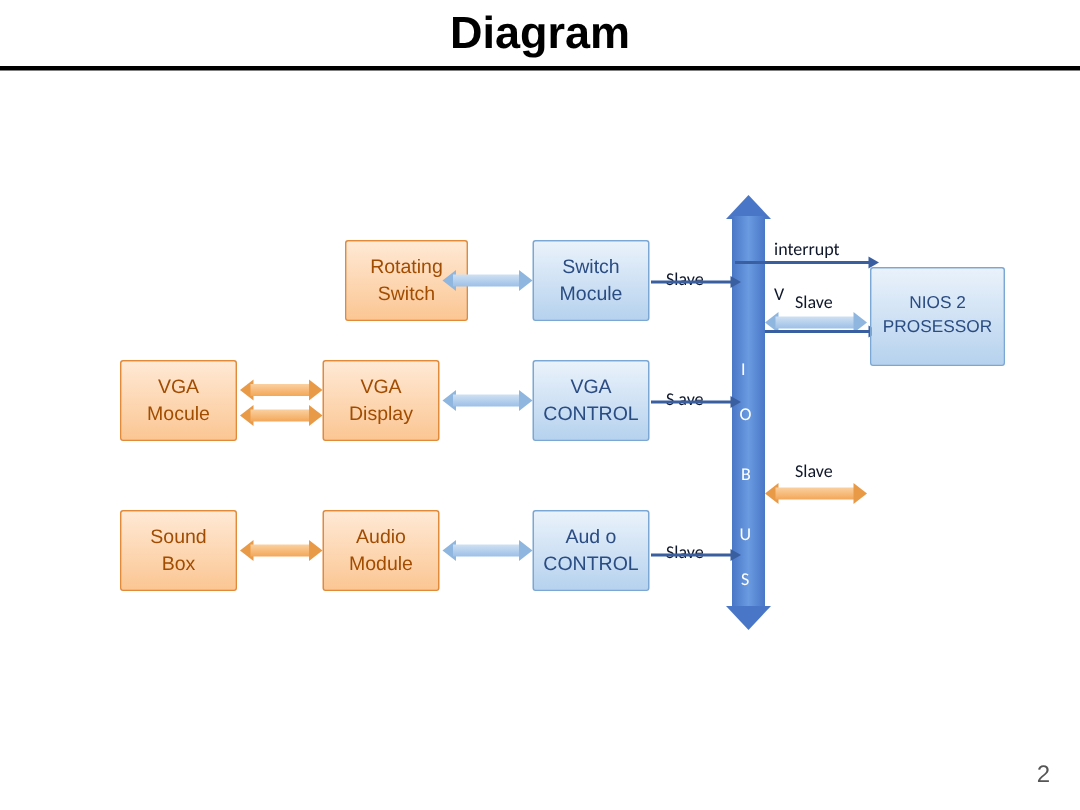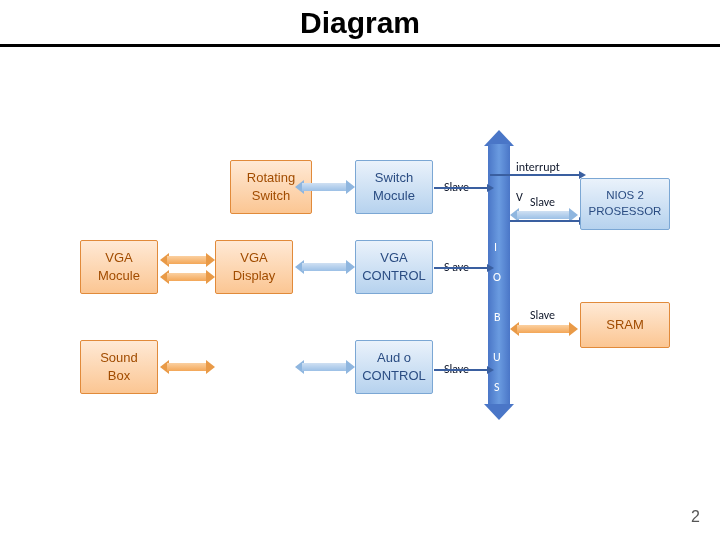--- a/index.html
+++ b/index.html
@@ -78,21 +78,21 @@
 
     <div class="lbl" style="left:530px;top:65px">Slave</div>
     <div class="arrow-bi aw-blue" style="left:510px;top:78px;width:68px">
         <div class="al"></div>
         <div class="stem"></div>
         <div class="ar"></div>
       </div>
     <div class="thin" style="left:510px;top:90px;width:70px">
         <div class="arr"></div>
       </div>
-    <div class="blk blue" style="left:580px;top:48px;width:90px;height:52px;font-size:11.5px">
+    <div class="blk blue" style="left:580px;top:48px;width:90px;height:66px;font-size:11.5px">
       <span>NIOS 2</span>
       <span>PROSESSOR</span>
     </div>
 
     <div class="blk orange" style="left:80px;top:110px;width:78px;height:54px">
       <span>VGA</span>
       <span>Mocule</span>
     </div>
     <div class="arrow-bi aw-orange" style="left:160px;top:123px;width:55px">
         <div class="al"></div>
@@ -121,33 +121,34 @@
     <div class="thin" style="left:434px;top:137px;width:54px">
         <div class="arr"></div>
       </div>
 
     <div class="lbl" style="left:530px;top:178px">Slave</div>
     <div class="arrow-bi aw-orange" style="left:510px;top:192px;width:68px">
         <div class="al"></div>
         <div class="stem"></div>
         <div class="ar"></div>
       </div>
-    <div class="blk orange" style="left:580px;top:172px;width:90px;height:46px">
-      <span>SRAM</span>
-    </div>
 
     <div class="blk orange" style="left:80px;top:210px;width:78px;height:54px">
       <span>Sound</span>
       <span>Box</span>
     </div>
     <div class="arrow-bi aw-orange" style="left:160px;top:230px;width:55px">
         <div class="al"></div>
         <div class="stem"></div>
         <div class="ar"></div>
       </div>
+    <div class="blk orange" style="left:215px;top:210px;width:78px;height:54px">
+      <span>Audio</span>
+      <span>Module</span>
+    </div>
     <div class="arrow-bi aw-blue" style="left:295px;top:230px;width:60px">
         <div class="al"></div>
         <div class="stem"></div>
         <div class="ar"></div>
       </div>
     <div class="blk blue" style="left:355px;top:210px;width:78px;height:54px">
       <span>Aud o</span>
       <span>CONTROL</span>
     </div>
     <div class="lbl" style="left:444px;top:232px">Slave</div>

